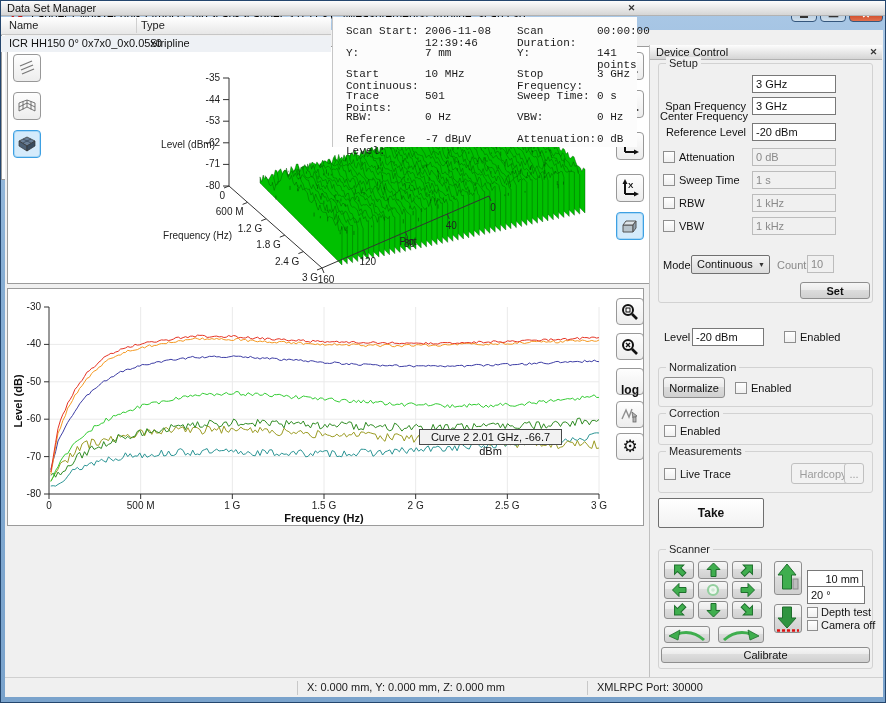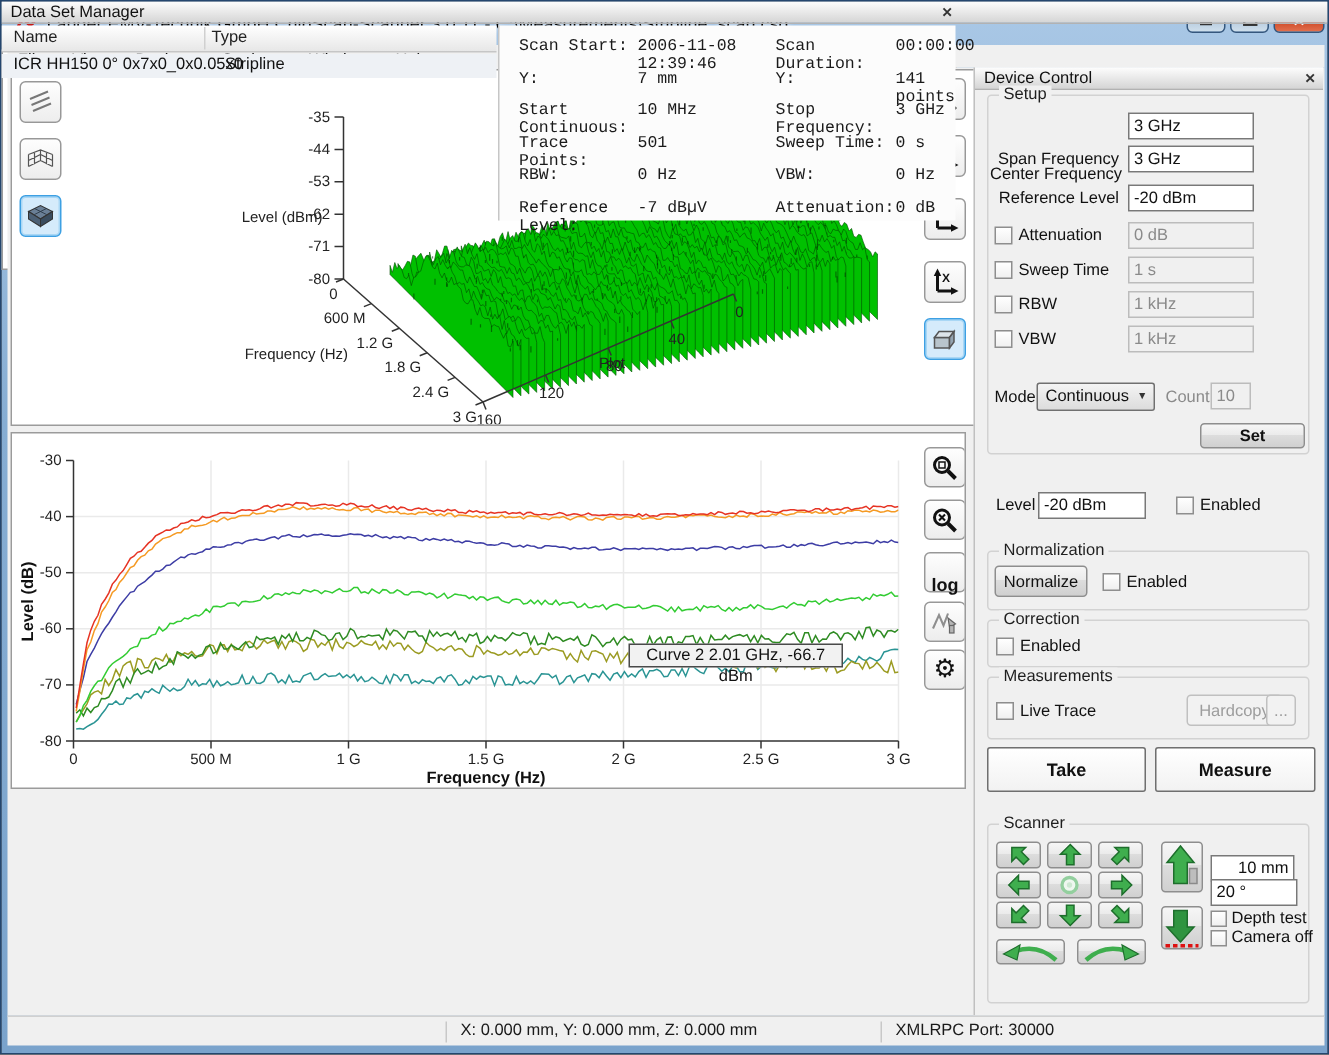--- a/index.html
+++ b/index.html
@@ -855,21 +855,20 @@
 
     <div class="fs" style="left:8px;top:406px;width:215px;height:42px;">
       <span class="legend">Measurements</span>
     </div>
     <span class="cb" style="left:14px;top:423px;"></span>
     <span class="lbl" style="left:30px;top:423px;">Live Trace</span>
     <div class="btn dis" style="left:141px;top:418px;width:64px;height:21px;text-align:right;">Hardcopy</div>
     <div class="btn dis" style="left:194px;top:418px;width:20px;height:21px;">...</div>
 
     <div class="btn big" style="left:8px;top:453px;width:106px;height:30px;">Take</div>
-    <div class="btn big" style="left:120px;top:453px;width:107px;height:30px;">Measure</div>
 
     <div class="fs" style="left:8px;top:504px;width:215px;height:120px;">
       <span class="legend">Scanner</span>
     </div>
 
     <div class="btn arrowbtn" style="left:14px;top:516px;width:30px;height:18px;">
         <svg width="25" height="16" viewBox="0 0 24 16">
           <g transform="rotate(315 12 8)">
             <polygon points="12,1 18.5,7.5 14.5,7.5 14.5,14.5 9.5,14.5 9.5,7.5 5.5,7.5" fill="#3fae4e" stroke="#1e6e2c"></polygon>
           </g>
@@ -953,20 +952,21 @@
           <polygon points="11,22 20,12 15.5,12 15.5,1 6.5,1 6.5,12 2,12" fill="#2f9440" stroke="#1e6e2c"></polygon>
           <line x1="1" y1="24.5" x2="23" y2="24.5" stroke="#dd1111" stroke-width="2.4" stroke-dasharray="3 2"></line>
         </svg>
       </div>
     <input class="field" style="left: 157px; top: 525px; width: 56px; text-align: right;" value="10 mm">
     <input class="field" style="left: 157px; top: 541px; width: 58px;" value="20 °">
     <span class="cb" style="left:157px;top:562px;width:11px;height:11px;"></span>
     <span class="lbl" style="left:171px;top:561px;">Depth test</span>
     <span class="cb" style="left:157px;top:575px;width:11px;height:11px;"></span>
     <span class="lbl" style="left:171px;top:574px;">Camera off</span>
+    <div class="btn" style="left:11px;top:602px;width:209px;height:16px;">Calibrate</div>
   </div>
 
   <div id="statusbar">
     <span class="sb-div" style="left:292px;"></span>
     <span class="sb-div" style="left:582px;"></span>
     <span style="position:absolute;left:302px;top:3px;">X: 0.000 mm, Y: 0.000 mm, Z: 0.000 mm</span>
     <span style="position:absolute;left:592px;top:3px;">XMLRPC Port: 30000</span>
   </div>
 </div>
 

